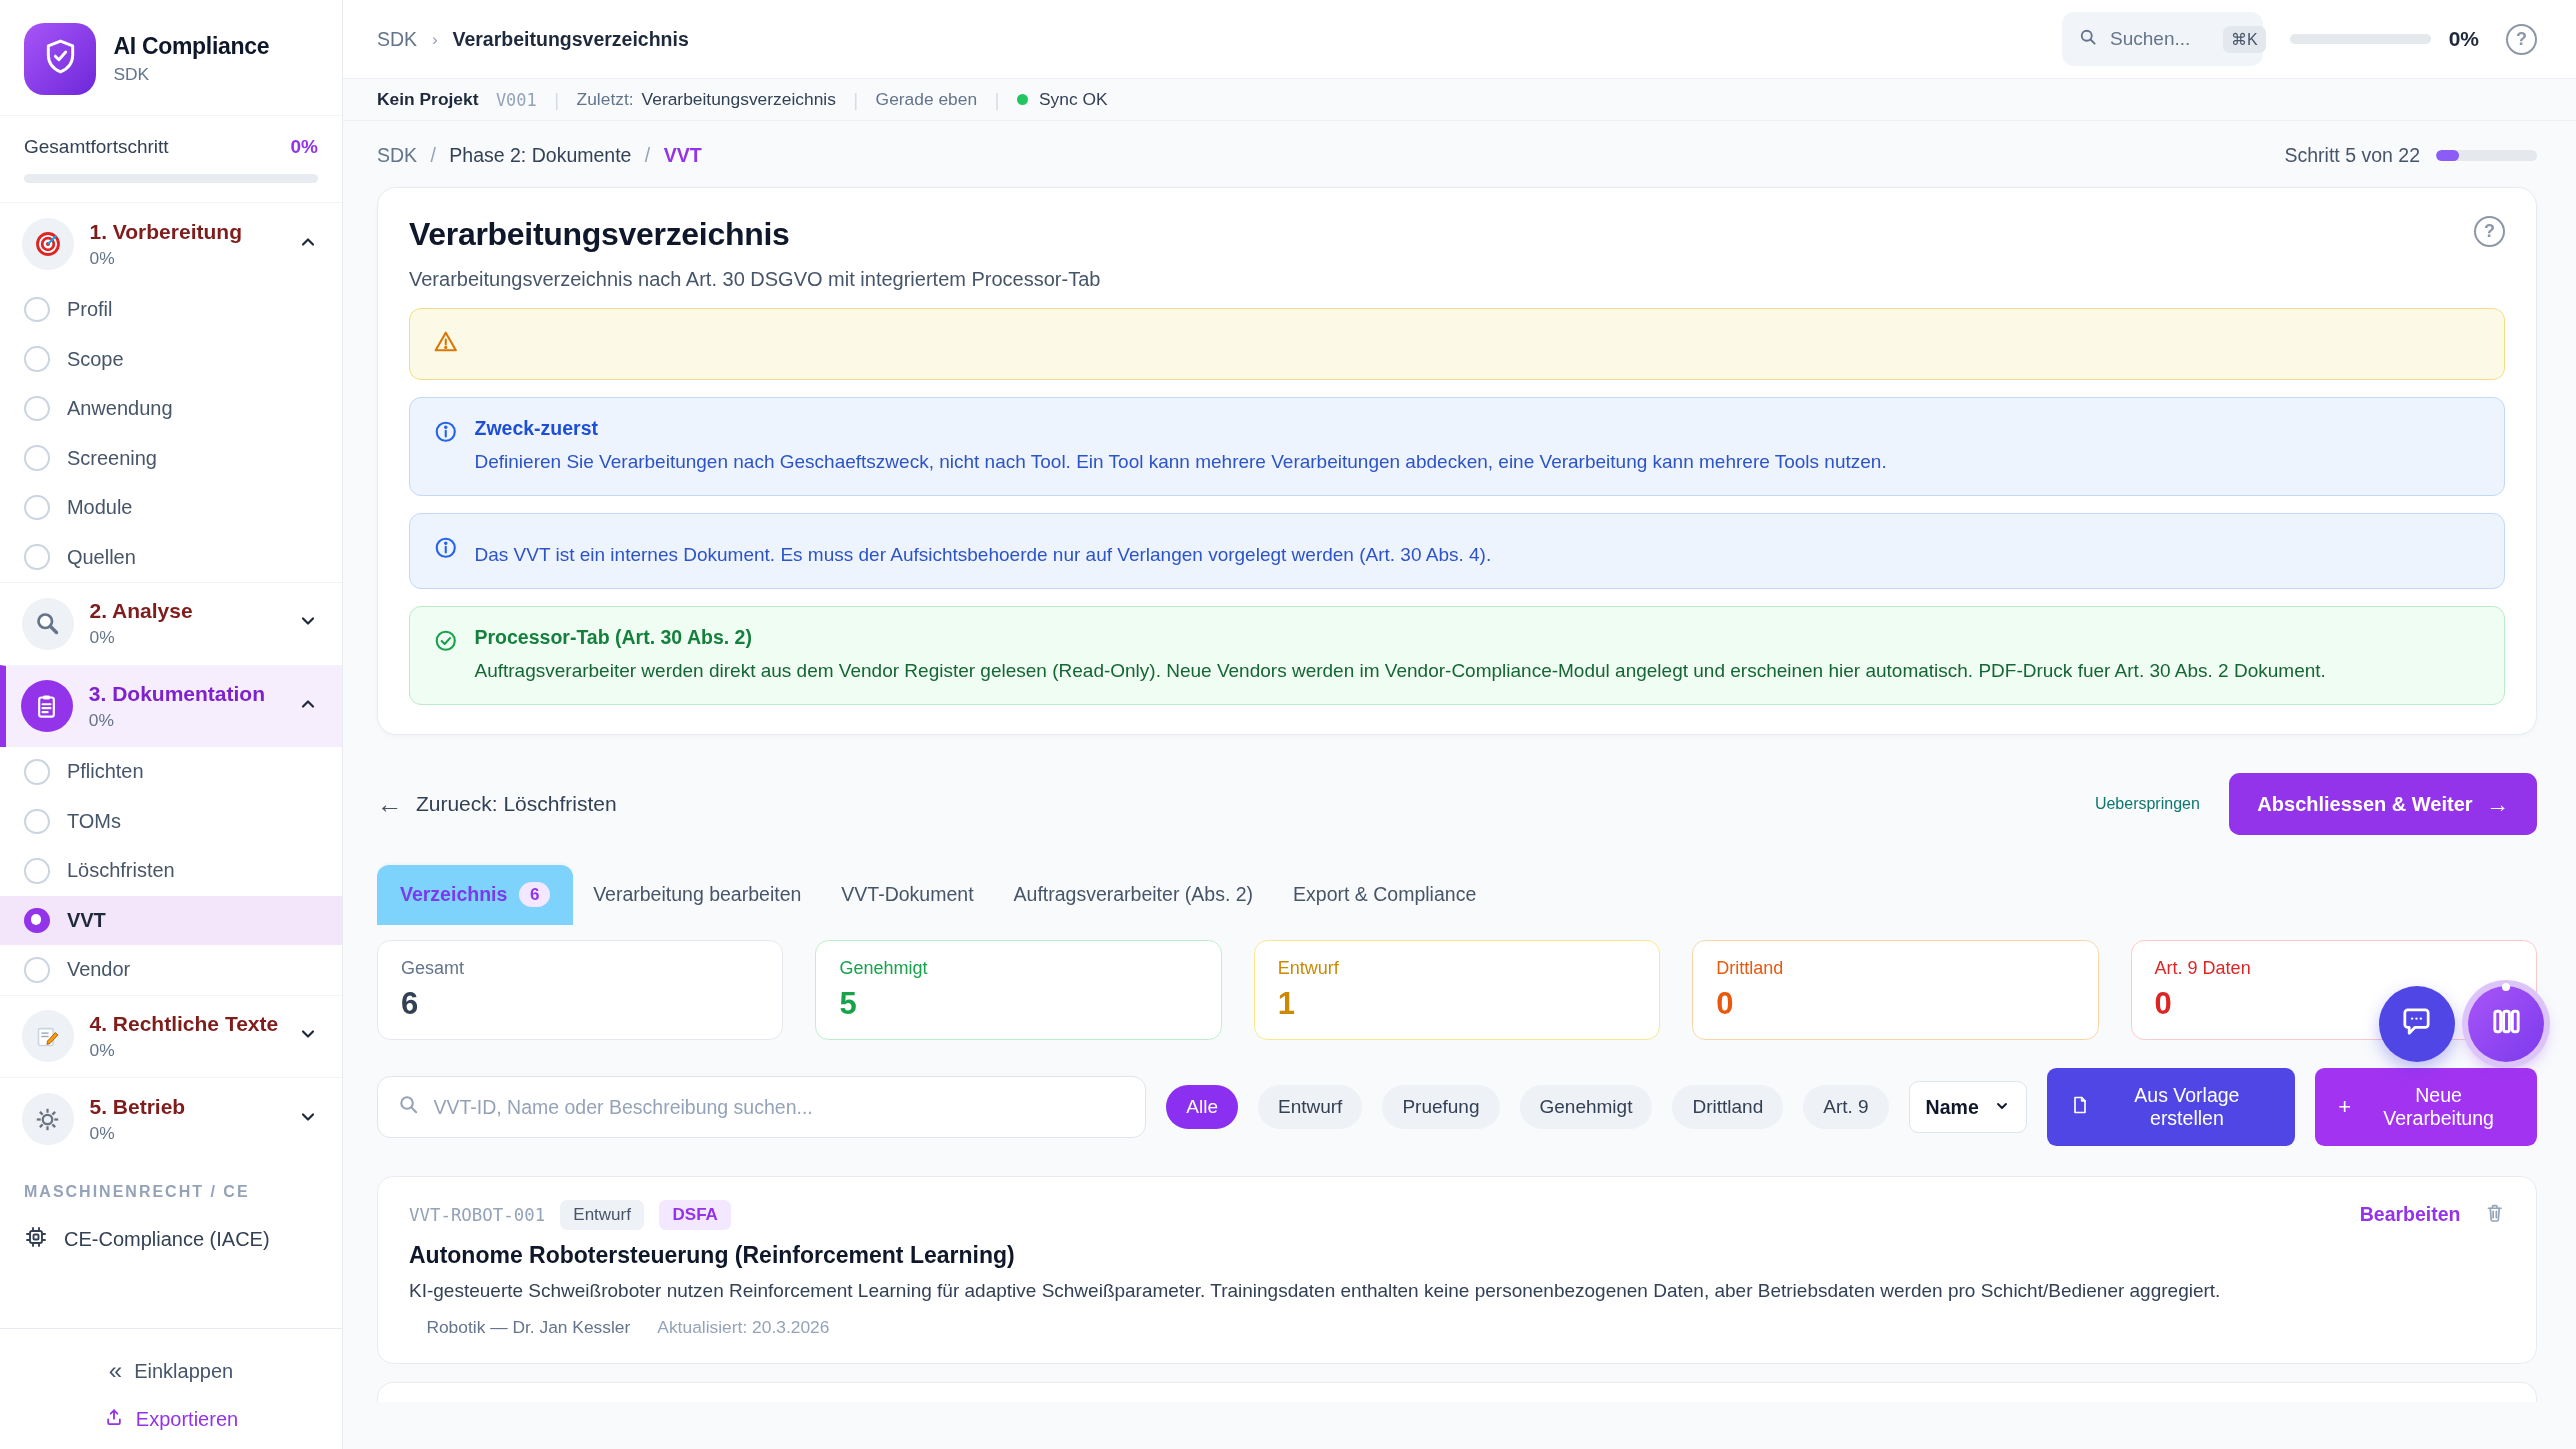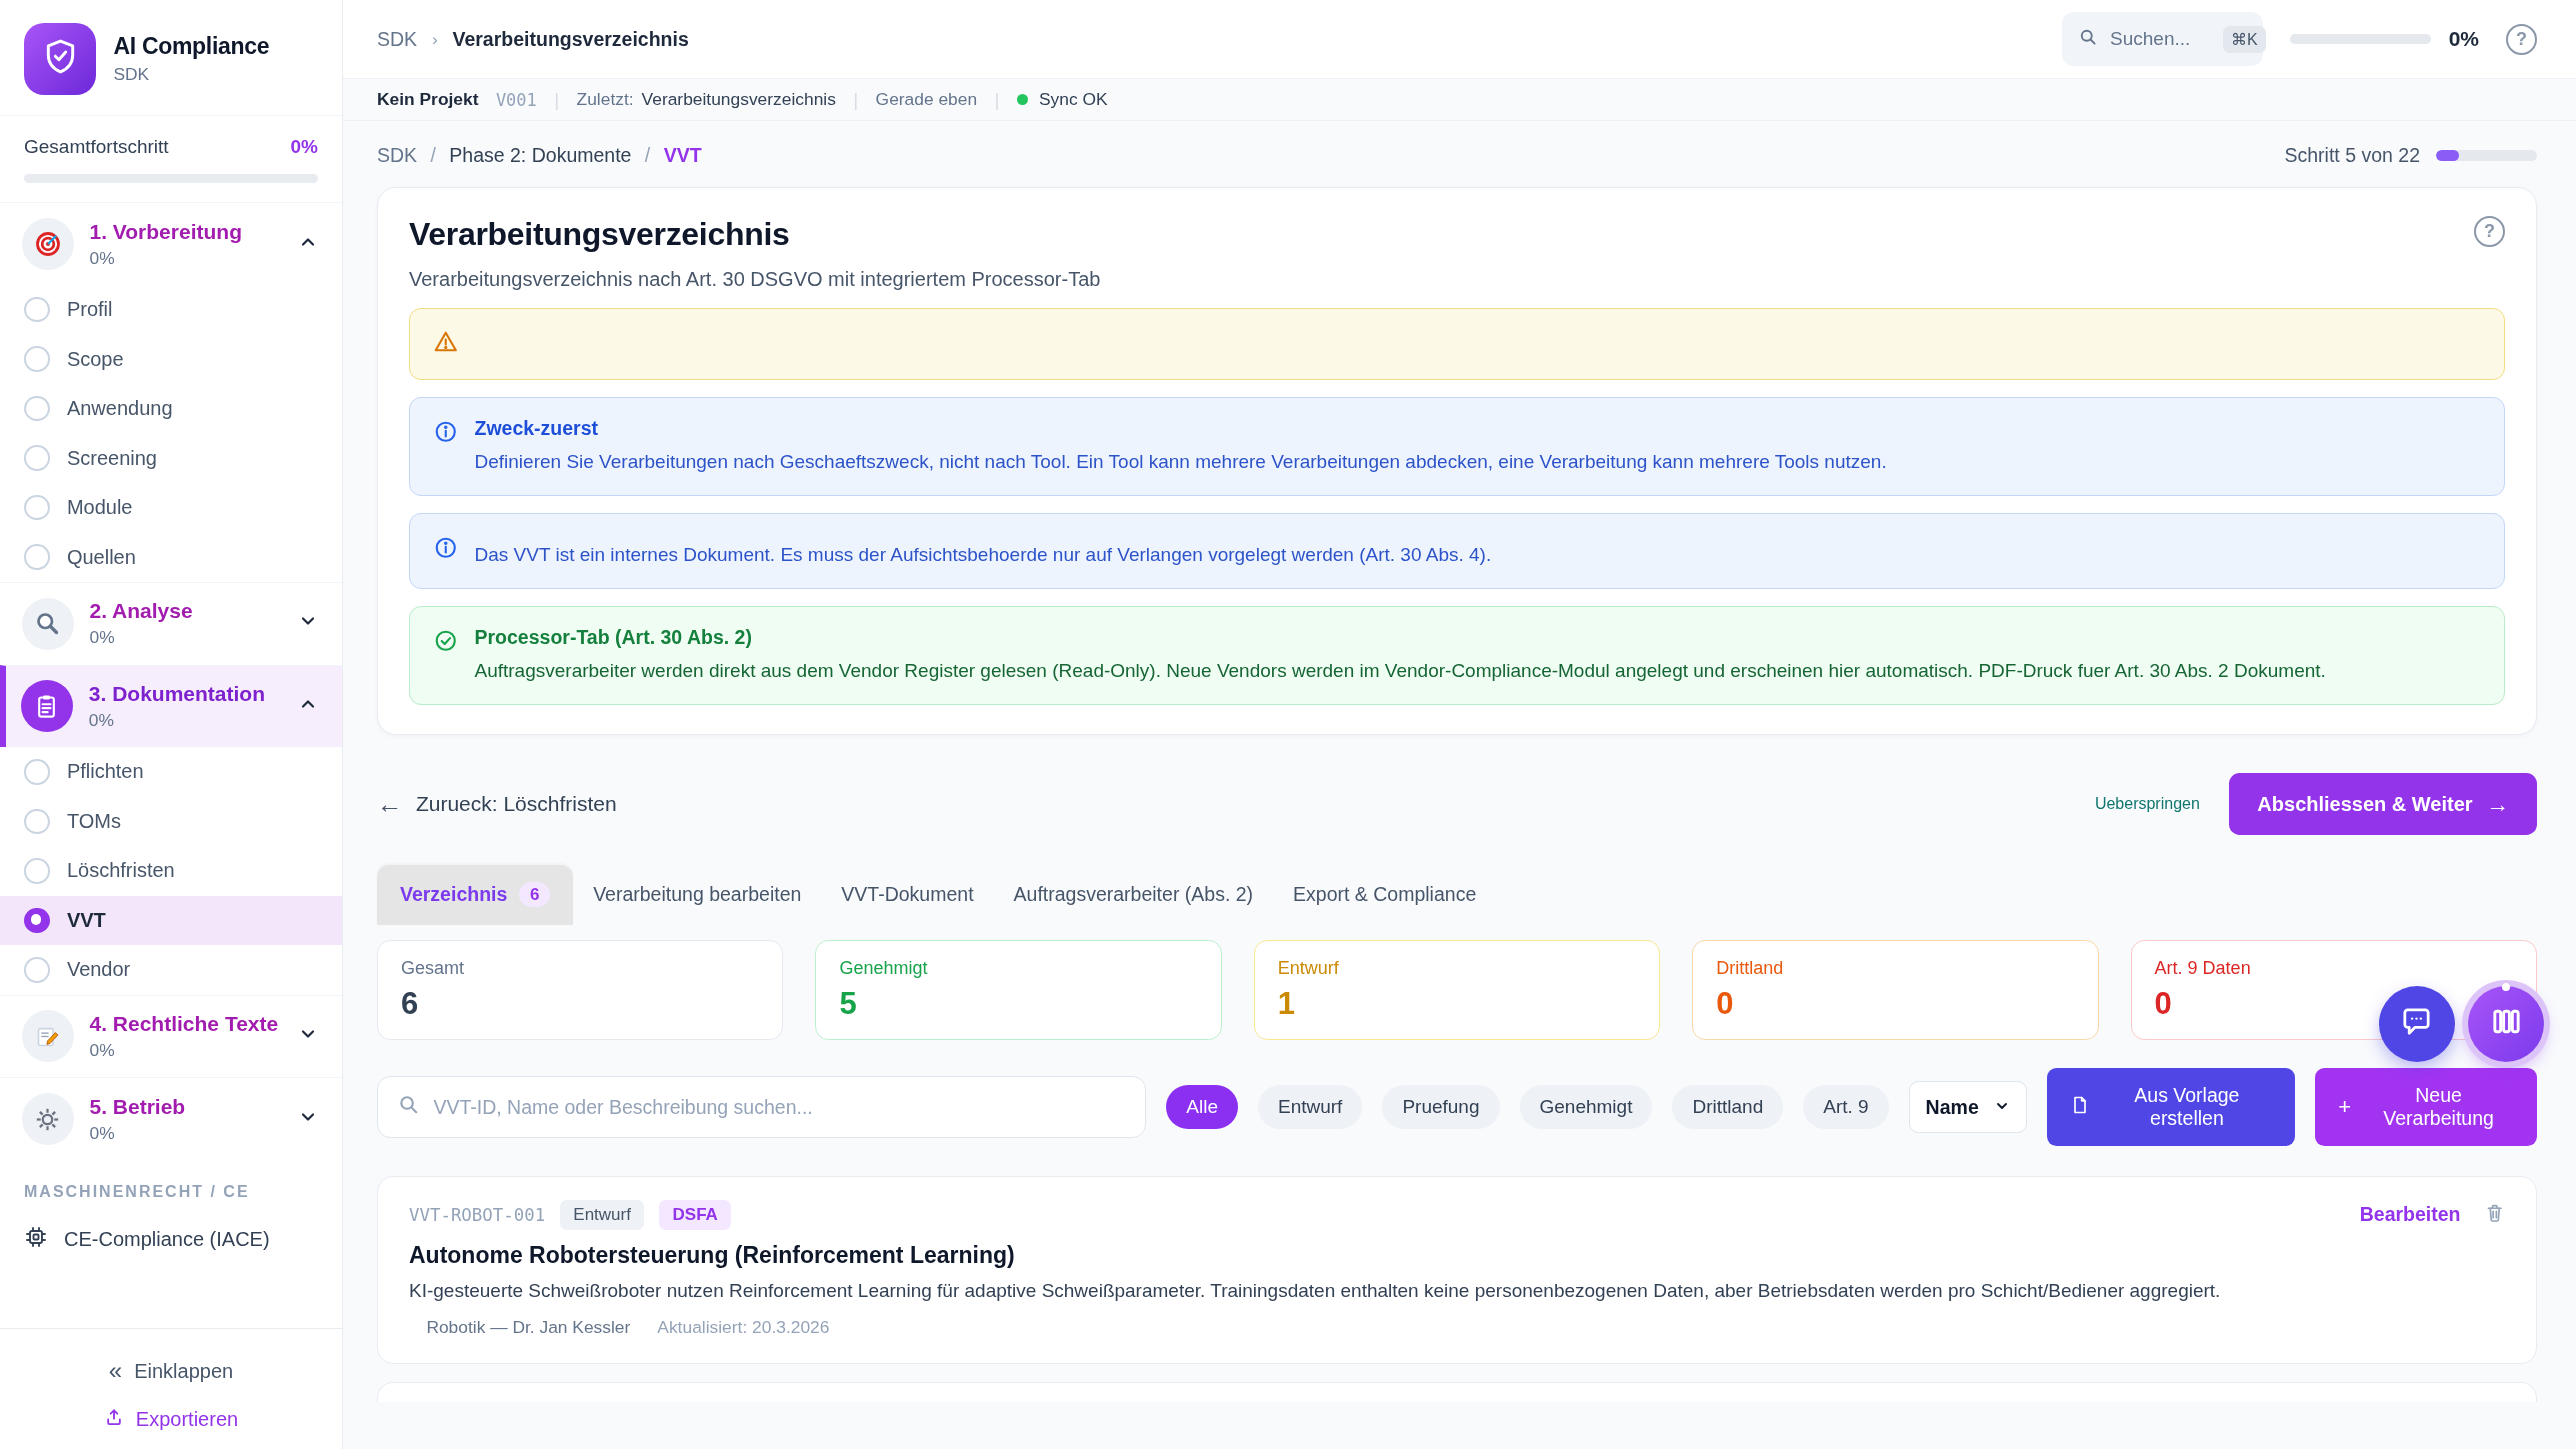--- a/index.html
+++ b/index.html
@@ -17,21 +17,21 @@
   .progress-block { padding:20px 24px 19px 24px; border-bottom:1.3px solid #f1f4f8; }
   .progress-head { display:flex; justify-content:space-between; align-items:center; }
   .progress-label { font-size:19px; color:#334155; }
   .progress-val { font-size:19px; font-weight:bold; color:#9333ea; }
   .progress-track { margin-top:16px; height:9.4px; border-radius:4.7px; background:#e8ebf0; }
   .side-nav { flex:1 1 auto; overflow:hidden; }
   .phase { display:flex; align-items:center; gap:16px; padding:14.8px 20px 14.8px 21.5px; border-top:1.3px solid #f1f4f8; cursor:pointer; }
   .phase.first { border-top:none; }
   .phase-ico { width:52px; height:52px; border-radius:50%; background:#eef1f5; display:flex; align-items:center; justify-content:center; flex:0 0 auto; }
   .phase-txt { flex:1 1 auto; }
-  .phase-name { font-size:21px; font-weight:bold; color:#a21caf; }
+  .phase-name { font-size:21px; font-weight:bold; color:#7f1d1d; }
   .phase-pct { font-size:17.4px; color:#64748b; margin-top:4px; }
   .phase.active { background:#f6eefc; border-left:6.7px solid #9333ea; padding-left:14.8px; }
   .phase.active .phase-name { color:#7e22ce; }
   .phase.active .phase-ico { background:#9333ea; }
   .chev { flex:0 0 auto; margin-right:4px; }
   .sub-item { display:flex; align-items:center; gap:17.4px; padding:12px 24px; cursor:pointer; }
   .radio { width:25.5px; height:25.5px; border-radius:50%; border:2.7px solid #cbd5e1; flex:0 0 auto; background:#fff; }
   .sub-label { font-size:20px; color:#475569; }
   .sub-item.selected { background:#f3e6fb; }
   .sub-item.selected .radio { border:2.7px solid #9333ea; background:#9333ea; position:relative; }
@@ -98,21 +98,21 @@
 
   .wizard-nav { display:flex; align-items:center; margin-top:38px; }
   .back-link { display:flex; align-items:center; gap:13.4px; font-size:21px; color:#334155; cursor:pointer; }
   .back-arrow { font-size:25.5px; color:#475569; }
   .skip-link { margin-left:auto; font-size:16px; color:#0f766e; cursor:pointer; }
   .next-btn { margin-left:29.5px; background:#9333ea; color:#fff; font-size:20px; font-weight:bold; border:none; border-radius:10.7px; padding:17.4px 28px; display:flex; align-items:center; gap:13.4px; cursor:pointer; font-family:"Liberation Sans",sans-serif; }
   .next-arrow { font-size:23px; }
 
   .tabs-row { display:flex; align-items:center; margin-top:29.5px; }
   .tab { font-size:19.5px; color:#475569; padding:17.4px 20px; cursor:pointer; }
-  .tab.active { background:#e5e5e5; border-radius:12px 12px 0 0; color:#7c3aed; font-weight:bold; display:flex; align-items:center; gap:12px; padding:17.4px 23px; box-shadow:0 -1.3px 2.7px rgba(15,23,42,0.03); }
+  .tab.active { background:#7dd3fc; border-radius:12px 12px 0 0; color:#7c3aed; font-weight:bold; display:flex; align-items:center; gap:12px; padding:17.4px 23px; box-shadow:0 -1.3px 2.7px rgba(15,23,42,0.03); }
   .tab-badge { background:#f3e8ff; color:#9333ea; border-radius:670px; padding:2.7px 10.7px; font-size:17px; font-weight:bold; }
 
   .stats-row { display:grid; grid-template-columns:repeat(5,1fr); gap:32px; margin-top:14.8px; }
   .stat-card { background:#fff; border:1.3px solid #e5e9ee; border-radius:13.4px; padding:17.4px 23px; }
   .stat-label { font-size:18px; }
   .stat-value { font-size:31px; font-weight:bold; margin-top:6.7px; }
   .stat-slate .stat-label { color:#64748b; } .stat-slate .stat-value { color:#334155; }
   .stat-green { border-color:#bbf0cd; } .stat-green .stat-label { color:#16a34a; } .stat-green .stat-value { color:#16a34a; }
   .stat-amber { border-color:#fbe88d; } .stat-amber .stat-label { color:#ca8a04; } .stat-amber .stat-value { color:#ca8a04; }
   .stat-orange { border-color:#fbd6a5; } .stat-orange .stat-label { color:#ea580c; } .stat-orange .stat-value { color:#ea580c; }

